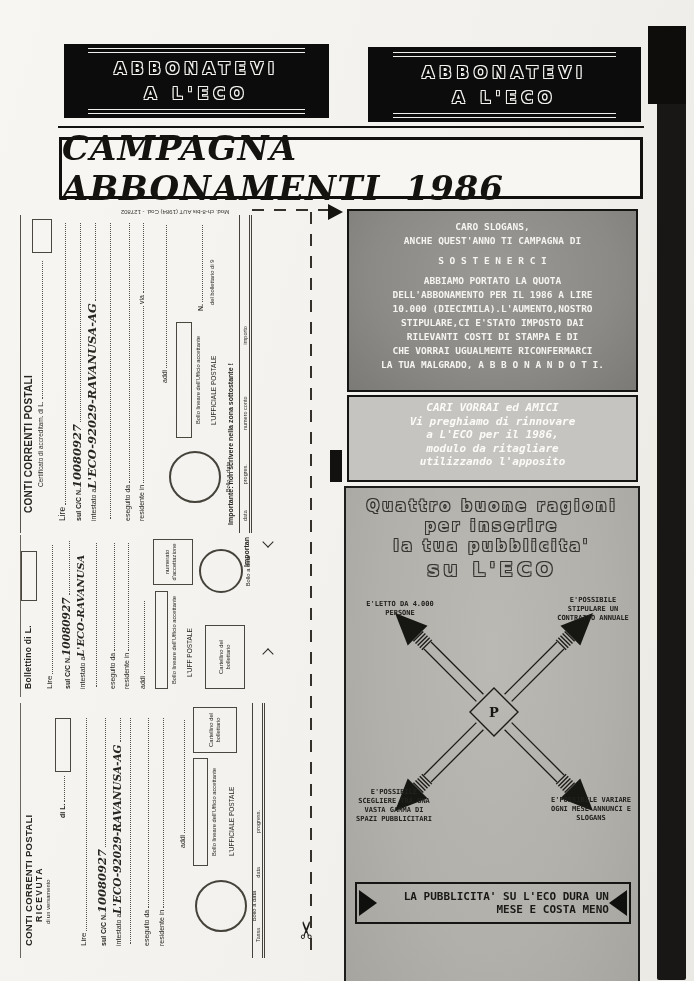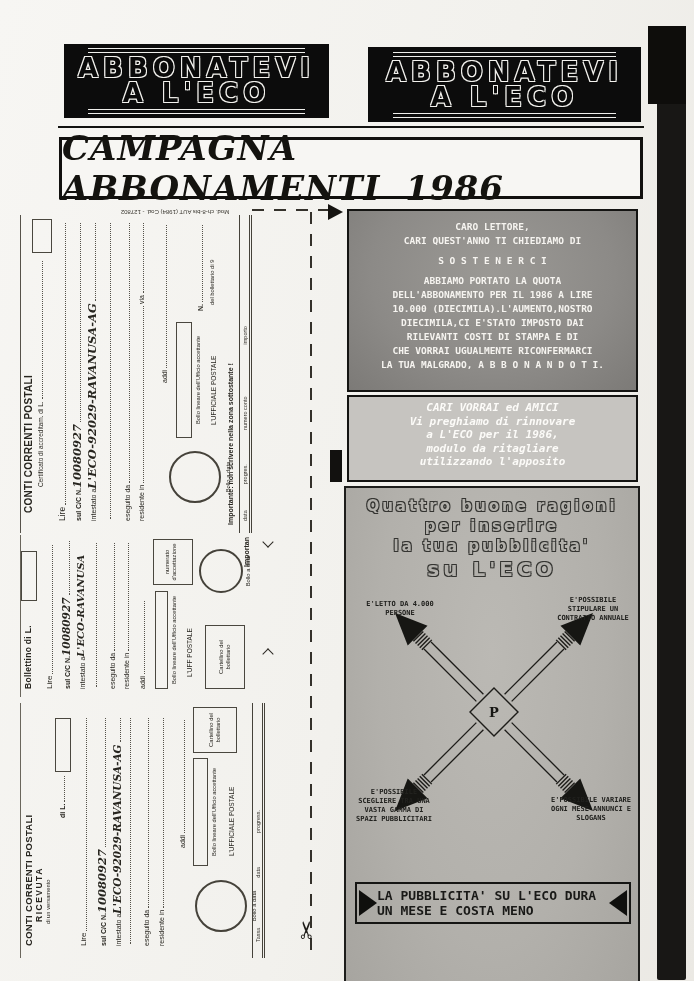--- a/index.html
+++ b/index.html
@@ -8,21 +8,21 @@
         font-family:"Liberation Sans",sans-serif;}
   .page *{box-sizing:border-box;}
 
   
   .edge-strip{position:absolute;left:657px;top:96px;width:29px;height:884px;background:#181715;border-radius:2px;}
   .edge-blob{position:absolute;left:648px;top:26px;width:38px;height:78px;background:#0e0d0b;}
 
   
   .mast{position:absolute;background:#0c0c0c;display:flex;flex-direction:column;justify-content:center;align-items:center;gap:3px;}
   .mrule{width:82%;height:5px;border-top:1px solid #efefec;border-bottom:1px solid #efefec;}
-  .mtext{text-align:center;font-family:"DejaVu Sans",sans-serif;font-weight:bold;font-size:26px;line-height:25px;letter-spacing:5px;}
+  .mtext{text-align:center;font-family:"DejaVu Sans",sans-serif;font-weight:bold;font-size:16px;line-height:25px;letter-spacing:5px;}
   .outline-white{color:#0a0a0a;text-shadow:-1px -1px 0 #f3f2ee,1px -1px 0 #f3f2ee,-1px 1px 0 #f3f2ee,1px 1px 0 #f3f2ee;}
 
   .rule-under-mast{position:absolute;left:58px;top:126px;width:586px;height:2px;background:#121210;}
   .banner{position:absolute;left:59px;top:137px;width:584px;height:62px;border:3px solid #11100e;background:#f7f6f3;
           display:flex;align-items:center;justify-content:center;
           font-family:"DejaVu Serif",serif;font-style:italic;font-weight:bold;font-size:34px;letter-spacing:1px;word-spacing:12px;color:#14130f;}
 
   
   .box1{position:absolute;left:347px;top:209px;width:291px;height:183px;border:2px solid #141412;
         background:radial-gradient(ellipse at 50% 35%,#9b9995 0%,#8c8a87 60%,#7c7a77 100%);
@@ -36,21 +36,21 @@
 
   .box3{position:absolute;left:344px;top:486px;width:296px;height:547px;border:2px solid #1d1d1b;
         background:radial-gradient(ellipse at 50% 30%,#bbb9b4 0%,#b2b0ab 55%,#a5a39e 100%);}
   .pt-line{text-align:center;font-family:"DejaVu Sans",sans-serif;font-weight:bold;font-size:15px;line-height:20px;letter-spacing:3px;}
   .pt-big{font-size:20px;line-height:26px;letter-spacing:4px;}
   .outline-dark{color:#b2b0ab;text-shadow:-1px -1px 0 #343431,1px -1px 0 #343431,-1px 1px 0 #343431,1px 1px 0 #343431;}
   .reason{position:absolute;font-family:"DejaVu Sans Mono",monospace;font-weight:bold;font-size:7px;line-height:9px;color:#21211e;text-align:center;}
   .promo-footer{position:absolute;left:9px;top:394px;width:276px;height:42px;border:2px solid #151513;display:flex;align-items:center;}
   .tri-r{width:0;height:0;border-top:13px solid transparent;border-bottom:13px solid transparent;border-left:18px solid #0f0f0d;margin-left:2px;}
   .tri-l{width:0;height:0;border-top:13px solid transparent;border-bottom:13px solid transparent;border-right:18px solid #0f0f0d;margin-right:2px;}
-  .pf-text{flex:1;text-align:left;font-family:"DejaVu Sans Mono",monospace;font-weight:bold;font-size:13px;color:#191917;}
+  .pf-text{flex:1;text-align:right;font-family:"DejaVu Sans Mono",monospace;font-weight:bold;font-size:11px;color:#191917;}
 
   
   .form{position:absolute;transform-origin:0 0;transform:rotate(-90deg);color:#27251f;font-family:"Liberation Sans",sans-serif;}
   .form-a{left:20px;top:533px;width:318px;height:232px;border-top:1px solid #56524a;}
   .form-b{left:20px;top:697px;width:162px;height:232px;overflow:hidden;border-top:1px solid #6a665c;}
   .form-c{left:20px;top:958px;width:255px;height:245px;border-top:1px solid #6a665c;}
   .fr{position:absolute;display:flex;align-items:flex-end;}
   .ld{flex:1;border-bottom:1px dotted #55524a;margin:0 2px 1px 2px;height:2px;}
   .fl{font-size:7px;white-space:nowrap;}
   .fl-b{font-weight:bold;}
@@ -98,27 +98,27 @@
     </div>
     <div class="mrule"></div>
   </div>
 
   <div class="rule-under-mast"></div>
   <div class="banner">
     <span>CAMPAGNA ABBONAMENTI 1986</span>
   </div>
 
   <div class="box1">
-    <div>CARO LETTORE,</div>
-    <div>CARI QUEST'ANNO TI CHIEDIAMO DI</div>
+    <div>CARO SLOGANS,</div>
+    <div>ANCHE QUEST'ANNO TI CAMPAGNA DI</div>
     <div class="ll-gap">S O S T E N E R C I</div>
     <div>ABBIAMO PORTATO LA QUOTA</div>
     <div>DELL'ABBONAMENTO PER IL 1986 A LIRE</div>
     <div>10.000 (DIECIMILA).L'AUMENTO,NOSTRO</div>
-    <div>DIECIMILA,CI E'STATO IMPOSTO DAI</div>
+    <div>STIPULARE,CI E'STATO IMPOSTO DAI</div>
     <div>RILEVANTI COSTI DI STAMPA E DI</div>
     <div>CHE VORRAI UGUALMENTE RICONFERMARCI</div>
     <div>LA TUA MALGRADO, A B B O N A N D O T I.</div>
   </div>
 
   <div class="box2">
     <div>CARI VORRAI ed AMICI</div>
     <div>Vi preghiamo di rinnovare</div>
     <div>a L'ECO per il 1986,</div>
     <div>modulo da ritagliare</div>

